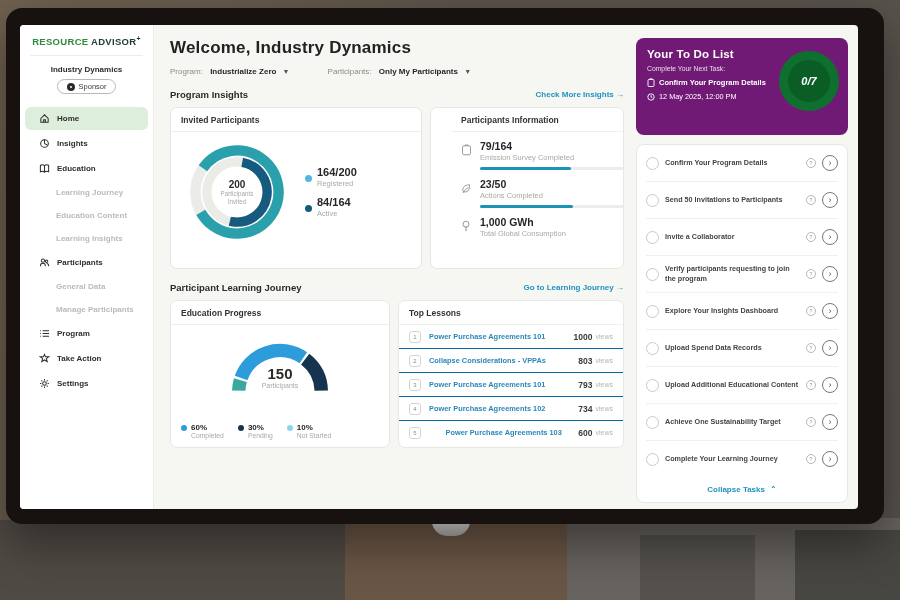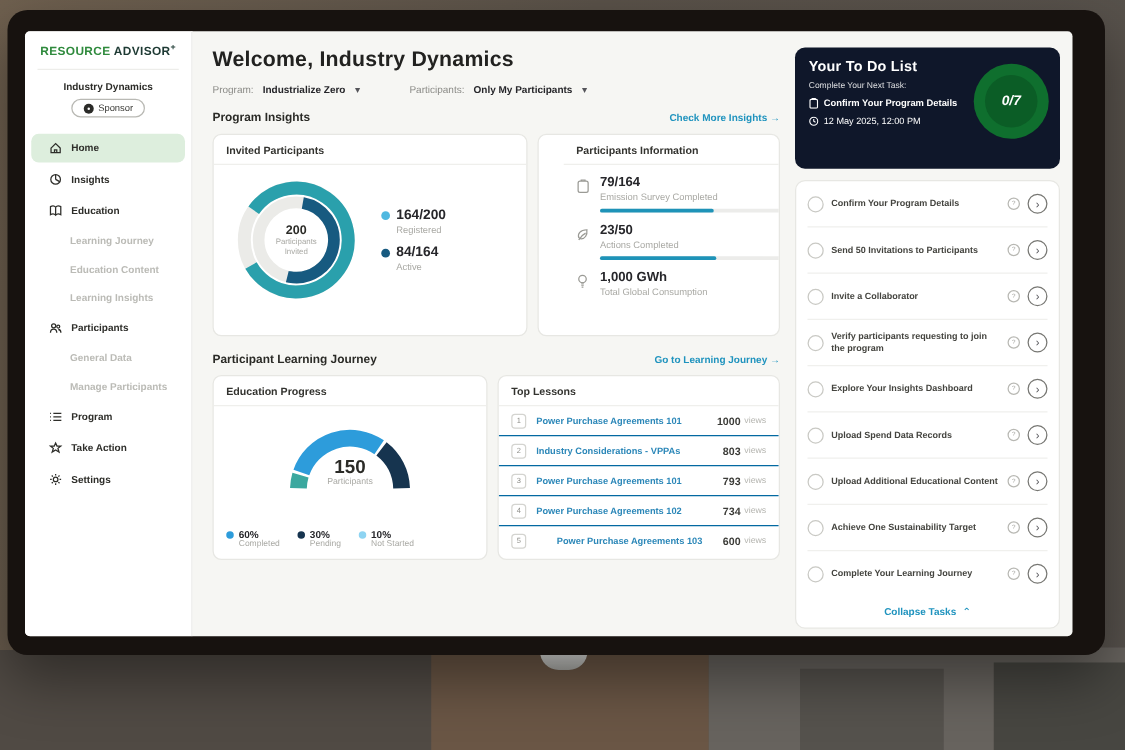--- a/index.html
+++ b/index.html
@@ -43,21 +43,21 @@
   .card{background:#fff;border:1px solid #e7e7e3;border-radius:7px;overflow:hidden;}
   .card-h{padding:7px 10px 6px;font-size:8.5px;font-weight:bold;color:#33332f;border-bottom:1px solid #efefec;}
   
   .c-invited{width:250px;height:160px;}
   .c-invited .body{display:flex;align-items:center;padding:6px 6px 0 12px;}
   .donut-wrap{position:relative;width:108px;height:108px;}
   .donut-center{position:absolute;inset:0;display:flex;flex-direction:column;align-items:center;justify-content:center;text-align:center;}
   .donut-center .v{font-size:10px;font-weight:bold;color:#2b2b27;}
   .donut-center .l{font-size:6.3px;color:#a9a9a4;line-height:1.25;}
   .legend-col{margin-left:14px;}
-  .leg-item{display:flex;align-items:flex-start;gap:5px;margin:8px 0;}
+  .leg-item{display:flex;align-items:center;gap:5px;margin:8px 0;}
   .leg-dot{width:7px;height:7px;border-radius:50%;margin-top:3px;}
   .leg-val{font-size:11px;font-weight:bold;color:#26262a;}
   .leg-lab{font-size:7.5px;color:#a9a9a4;margin-top:1px;}
   
   .c-info{flex:1;height:160px;padding-left:20px;}
   .info-row{display:flex;gap:7px;padding:8px 12px 0 10px;}
   .info-ic{width:12px;padding-top:2px;color:#9a9a95;flex-shrink:0;}
   .info-val{font-size:10.5px;font-weight:bold;color:#26262a;}
   .info-lab{font-size:7.5px;color:#a9a9a4;margin-top:1px;}
   .bar{height:3px;background:#ececea;border-radius:2px;margin-top:5px;width:152px;}
@@ -77,21 +77,21 @@
   .c-lessons{flex:1;height:146px;}
   .lesson-row{display:flex;align-items:center;height:23px;padding:0 10px;border-bottom:1px solid #0369a1;}
   .lesson-row:last-child{border-bottom:none;text-align:center;}
   .rank{width:10px;height:10px;border:1px solid #d4d4d0;border-radius:3px;font-size:6px;color:#8e8e89;
         display:flex;align-items:center;justify-content:center;margin-right:8px;flex-shrink:0;}
   .lesson-title{flex:1;font-size:7.4px;font-weight:bold;color:#2B87B8;cursor:pointer;white-space:nowrap;overflow:hidden;}
   .views-n{font-size:8.5px;font-weight:bold;color:#3a3a36;}
   .views-s{font-size:7px;color:#b5b5b0;margin-left:3px;}
   
   .rightcol{width:212px;flex-shrink:0;padding:13px 10px 0 0;}
-  .todo-card{background:#0f172a;border-radius:8px;height:97px;position:relative;padding:10px 11px;box-sizing:border-box;color:#fff;}
+  .todo-card{background:#701a75;border-radius:8px;height:97px;position:relative;padding:10px 11px;box-sizing:border-box;color:#fff;}
   .todo-title{font-size:11.5px;font-weight:bold;letter-spacing:.2px;}
   .todo-sub{font-size:6.8px;color:rgba(255,255,255,.85);margin-top:5px;}
   .todo-line{display:flex;align-items:center;gap:4px;font-size:7.5px;font-weight:bold;margin-top:6px;}
   .todo-line.date{font-weight:normal;font-size:7.3px;margin-top:5px;}
   .todo-ring{position:absolute;right:9px;top:13px;width:60px;height:60px;border-radius:50%;background:#0F6F2E;
              display:flex;align-items:center;justify-content:center;}
   .todo-ring-in{width:42px;height:42px;border-radius:50%;background:#0B5D26;display:flex;align-items:center;justify-content:center;
                 font-size:11px;font-weight:bold;color:#fff;font-style:italic;}
   .tasks-card{background:#fff;border:1px solid #e7e7e3;border-radius:8px;margin-top:9px;padding:0 9px;}
   .task-row{display:flex;align-items:center;gap:6px;min-height:30px;padding:3px 0;border-bottom:1px solid #f0f0ed;}
@@ -347,21 +347,21 @@
       <div class="card c-lessons">
         <div class="card-h">Top Lessons</div>
         <div class="lesson-row">
           <span class="rank">1</span>
           <span class="lesson-title">Power Purchase Agreements 101</span>
           <span class="views-n">1000</span>
           <span class="views-s">views</span>
         </div>
         <div class="lesson-row">
           <span class="rank">2</span>
-          <span class="lesson-title">Industry Considerations - VPPAs</span>
+          <span class="lesson-title">Collapse Considerations - VPPAs</span>
           <span class="views-n">803</span>
           <span class="views-s">views</span>
         </div>
         <div class="lesson-row">
           <span class="rank">3</span>
           <span class="lesson-title">Power Purchase Agreements 101</span>
           <span class="views-n">793</span>
           <span class="views-s">views</span>
         </div>
         <div class="lesson-row">

